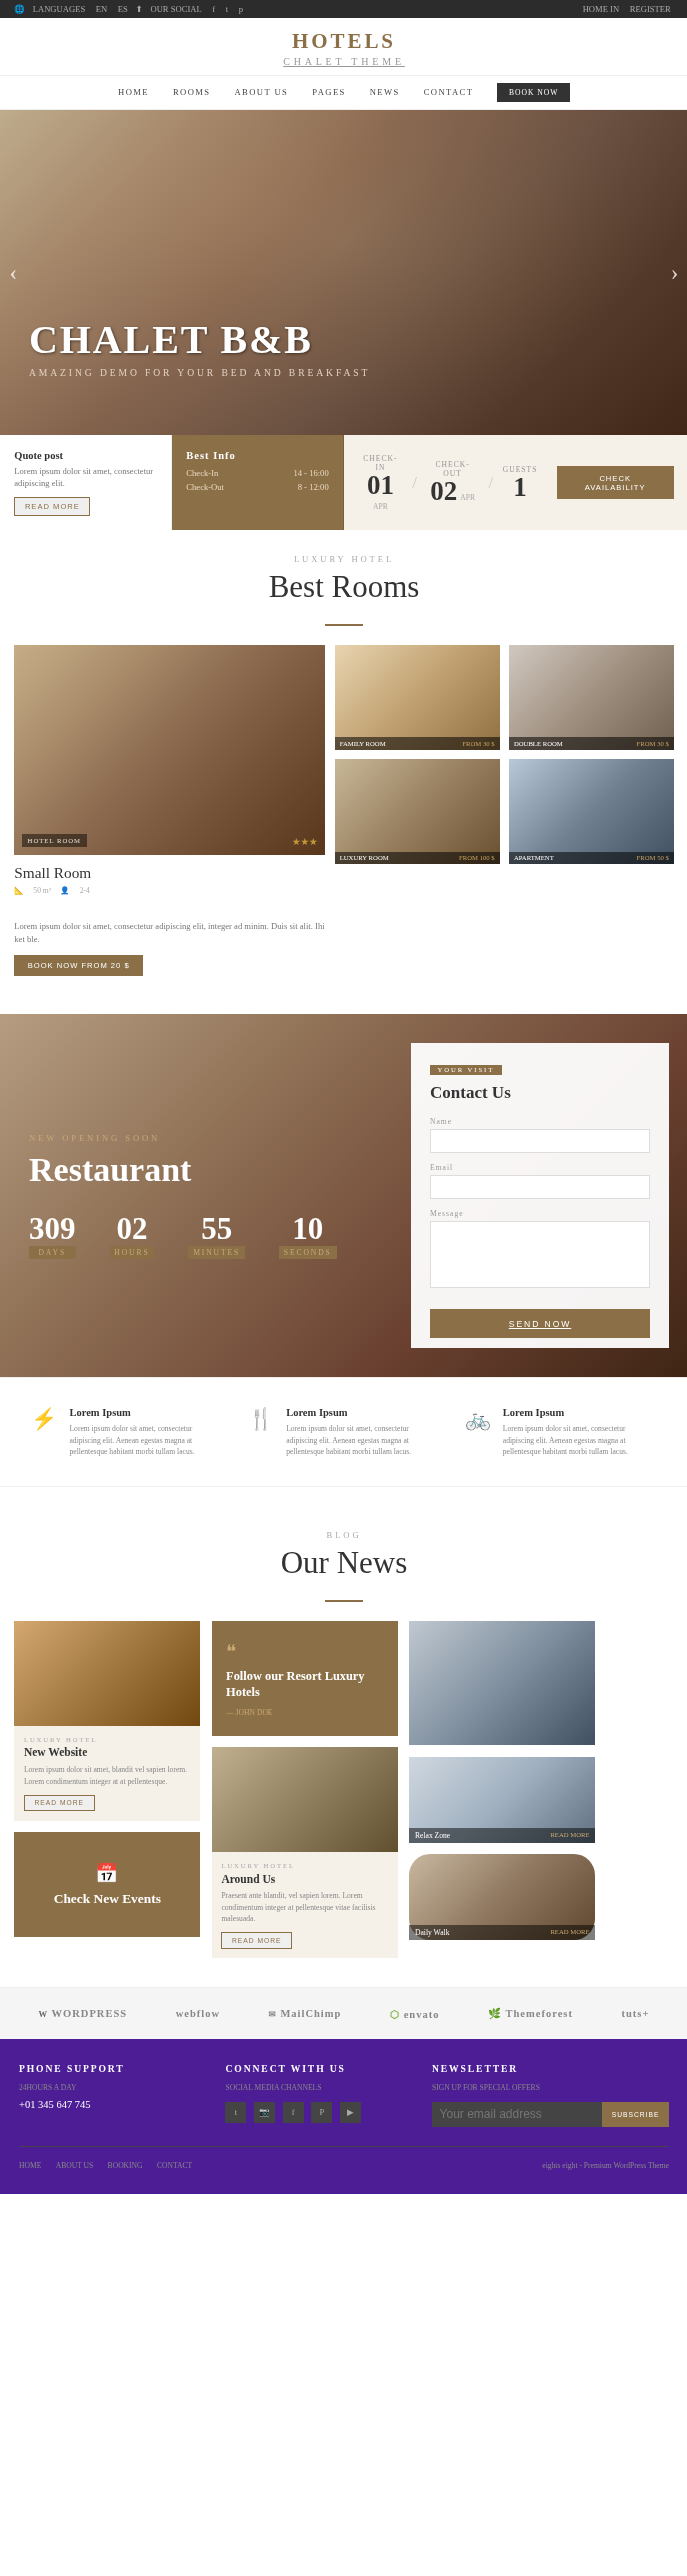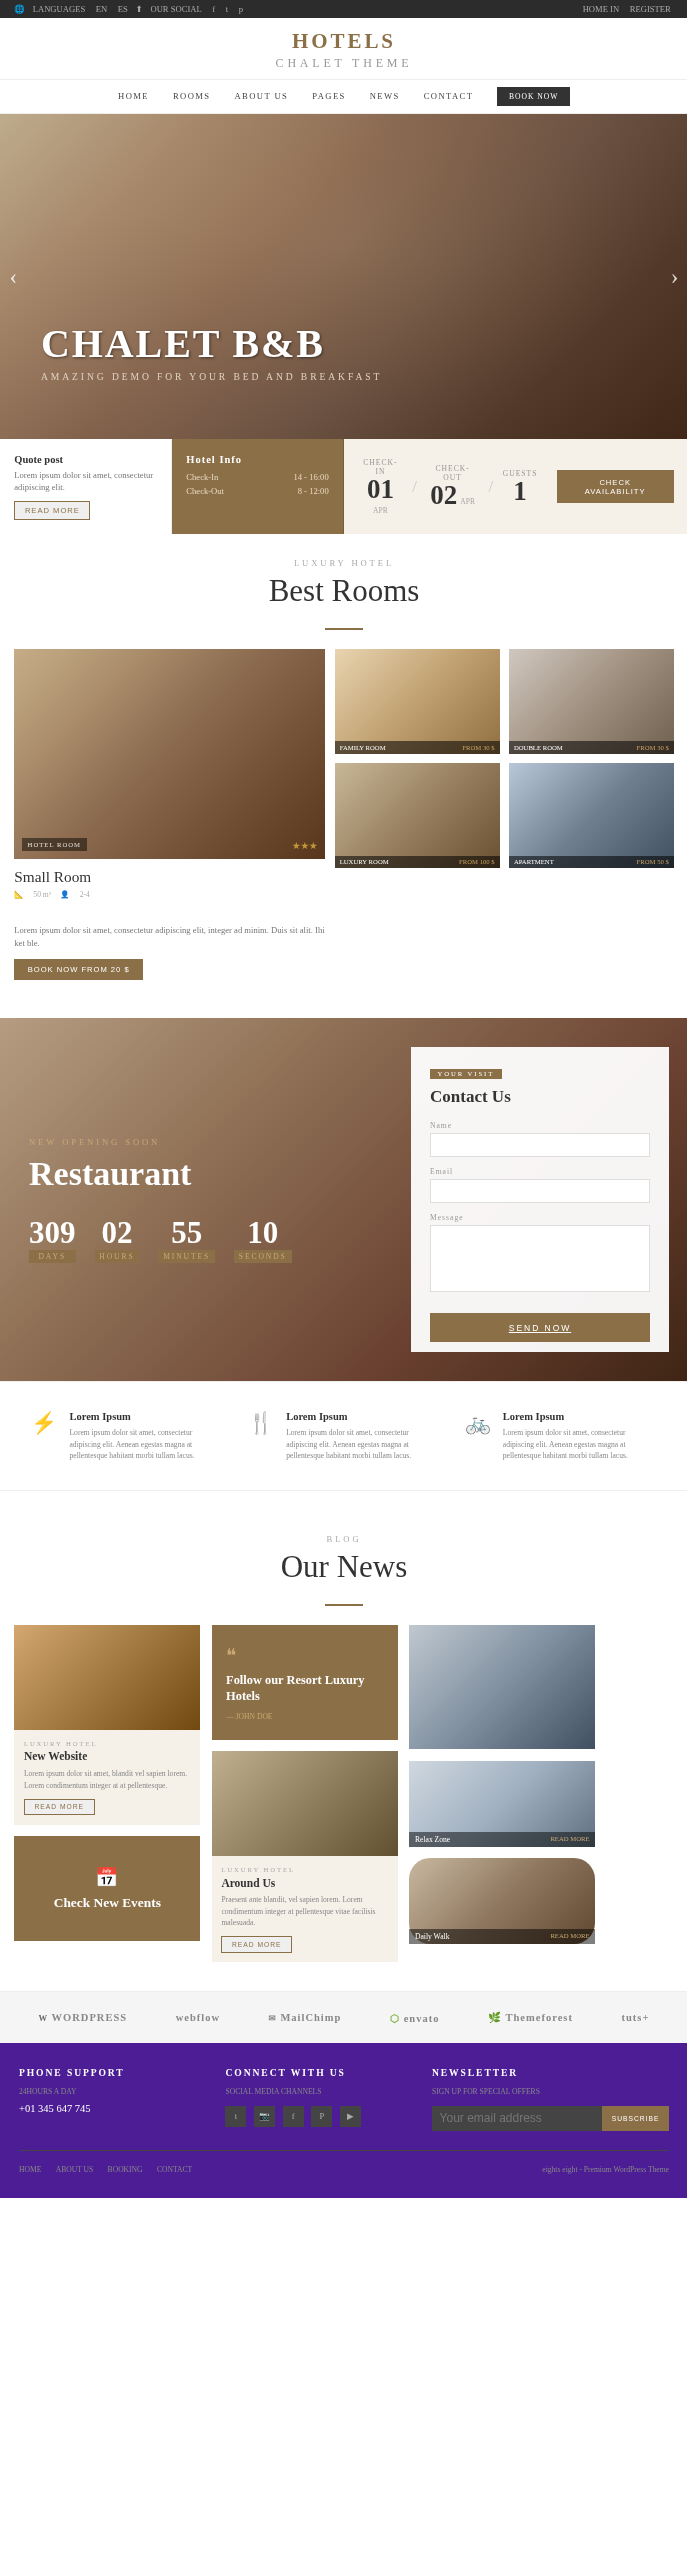--- a/index.html
+++ b/index.html
@@ -7,36 +7,36 @@
 
     
     .top-bar { background: #2c2c2c; color: #aaa; font-size: 8.6px; padding: 3.8px 14.3px; display: flex; justify-content: space-between; align-items: center; }
     .top-bar a { color: #aaa; text-decoration: none; margin: 0 2.9px; }
     .top-bar-left, .top-bar-right { display: flex; align-items: center; gap: 4.8px; }
 
     
     .header { background: #fff; text-align: center; padding: 11.5px 0 7.6px; }
     .logo { font-size: 21px; font-weight: bold; letter-spacing: 2.9px; color: #333; }
     .logo span { color: #8b6f47; }
-    .logo-sub { font-size: 12px; letter-spacing: 3.8px; color: #999; margin-top: 1.9px; }
+    .logo-sub { font-size: 10px; letter-spacing: 3.8px; color: #999; margin-top: 1.9px; text-decoration: underline; }
 
     
     nav { background: #fff; border-top: 1px solid #eee; border-bottom: 1px solid #eee; display: flex; justify-content: center; align-items: center; padding: 7.6px 0; gap: 24px; }
     nav a { font-size: 8.6px; letter-spacing: 1.4px; text-transform: uppercase; color: #444; text-decoration: none; }
     .btn-book { background: #333; color: #fff !important; padding: 4.8px 11.5px; font-size: 7.6px; letter-spacing: 1px; }
 
     
     .hero { position: relative; height: 325px; background: linear-gradient(rgba(0,0,0,0.2), rgba(0,0,0,0.3)), #8a7060; overflow: hidden; }
     .hero-bg { width: 100%; height: 100%; background: 
       radial-gradient(ellipse at 50% 40%, #c4a882 0%, #a08060 30%, #7a6050 60%, #5a4030 100%);
       position: absolute; top: 0; left: 0; }
     .hero-room { position: absolute; top: 0; left: 0; width: 100%; height: 100%;
       background: linear-gradient(135deg, #d4c4a0 0%, #b09070 20%, #8a6850 40%, #6a5040 60%, #4a3020 80%, #3a2010 100%);
       opacity: 0.8; }
-    .hero-overlay { position: absolute; bottom: 57px; left: 41px; color: #fff; }
+    .hero-overlay { position: absolute; bottom: 57px; left: 29px; color: #fff; }
     .hero-title { font-size: 40px; font-weight: bold; letter-spacing: 1.9px; text-shadow: 1px 1px 2.9px rgba(0,0,0,0.5); }
     .hero-subtitle { font-size: 9.6px; letter-spacing: 2.9px; text-transform: uppercase; color: #e0d0c0; margin-top: 4.8px; }
     .hero-arrow-left { position: absolute; left: 9.6px; top: 50%; transform: translateY(-50%); color: rgba(255,255,255,0.8); font-size: 23px; cursor: pointer; }
     .hero-arrow-right { position: absolute; right: 9.6px; top: 50%; transform: translateY(-50%); color: rgba(255,255,255,0.8); font-size: 23px; cursor: pointer; }
 
     
     .booking-bar { background: #f5f0e8; padding: 0; display: flex; align-items: stretch; }
     .booking-quote { background: #fff; padding: 14.3px; width: 172px; font-size: 8.6px; color: #777; border-right: 1px solid #eee; }
     .booking-quote h4 { font-size: 10.5px; color: #333; margin-bottom: 4.8px; font-weight: bold; }
     .booking-quote p { line-height: 1.4; margin-bottom: 7.6px; }
@@ -77,21 +77,21 @@
     .room-thumb-4 { background: linear-gradient(135deg, #b8c8d8 0%, #708090 50%, #405060 100%); }
     .room-thumb-label { position: absolute; bottom: 0; left: 0; right: 0; background: rgba(0,0,0,0.55); color: #fff; font-size: 6.7px; padding: 2.9px 4.8px; display: flex; justify-content: space-between; align-items: center; }
     .room-from { color: #c8a060; font-size: 6.7px; }
 
     
     .restaurant-section { position: relative; height: 363px; background: linear-gradient(135deg, #8a7060 0%, #6a5040 40%, #4a3020 100%); overflow: hidden; display: flex; align-items: center; }
     .restaurant-bg { position: absolute; top: 0; left: 0; width: 100%; height: 100%; background: linear-gradient(135deg, #c8b090 0%, #a08060 30%, #704030 70%, #3a2010 100%); opacity: 0.7; }
     .restaurant-left { position: relative; z-index: 2; padding: 38px 29px; color: #fff; width: 334px; }
     .restaurant-label { font-size: 8.6px; letter-spacing: 2.9px; text-transform: uppercase; color: #c8a878; margin-bottom: 7.6px; }
     .restaurant-title { font-size: 34px; font-weight: bold; color: #fff; margin-bottom: 24px; }
-    .countdown { display: flex; gap: 19px; }
+    .countdown { display: flex; gap: 34px; }
     .count-item { text-align: center; }
     .count-num { font-size: 31px; font-weight: bold; color: #fff; line-height: 1; }
     .count-label { font-size: 7.6px; letter-spacing: 1.9px; text-transform: uppercase; color: #c8a878; margin-top: 1.9px; background: #8b6f47; padding: 1.9px 4.8px; }
 
     
     .contact-form-wrapper { position: absolute; right: 19px; top: 29px; bottom: 29px; width: 258px; background: rgba(255,255,255,0.95); padding: 19px; z-index: 3; }
     .form-tag { background: #8b6f47; color: #fff; font-size: 6.7px; letter-spacing: 1.9px; padding: 1.9px 7.6px; display: inline-block; margin-bottom: 7.6px; }
     .form-title { font-size: 17px; color: #333; margin-bottom: 14.3px; font-weight: bold; }
     .form-group { margin-bottom: 9.6px; }
     .form-label { font-size: 7.6px; color: #999; letter-spacing: 1px; display: block; margin-bottom: 2.9px; }
@@ -225,21 +225,21 @@
   <div class="hero-arrow-right">›</div>
 </div>
 
 <div class="booking-bar">
   <div class="booking-quote">
     <h4>Quote post</h4>
     <p>Lorem ipsum dolor sit amet, consectetur adipiscing elit.</p>
     <button class="btn-read-more">READ MORE</button>
   </div>
   <div class="hotel-info-box">
-    <h4>Hotel Info</h4>
+    <h4>Best Info</h4>
     <div class="info-row">
       <span>Check-In</span>
       <span>14 - 16:00</span>
     </div>
     <div class="info-row">
       <span>Check-Out</span>
       <span>8 - 12:00</span>
     </div>
   </div>
   <div class="booking-dates">

